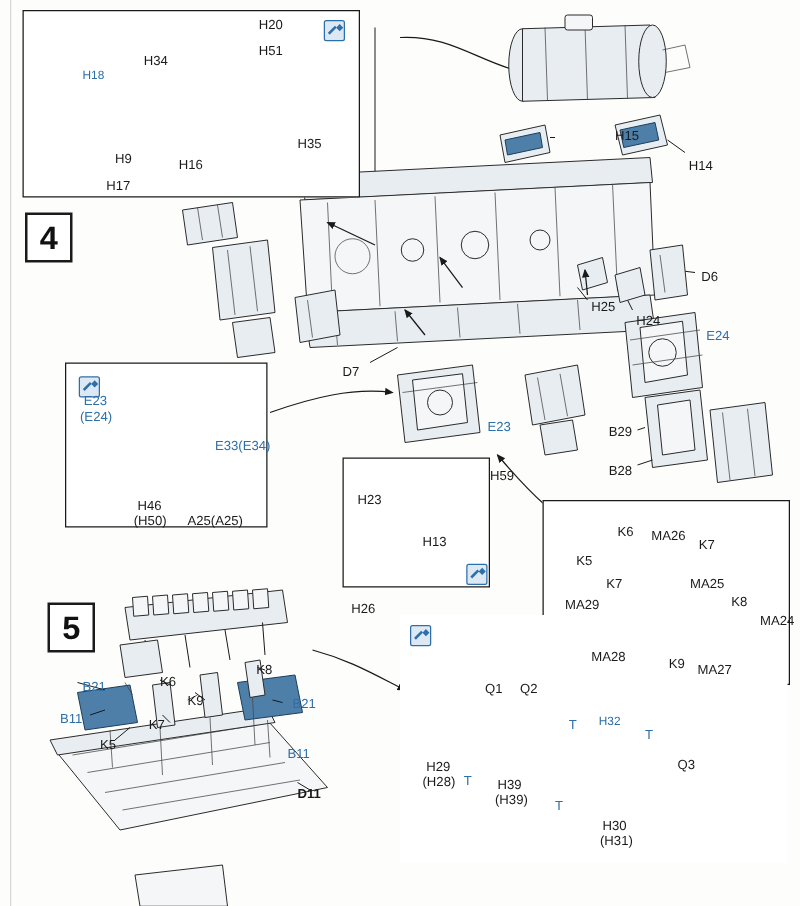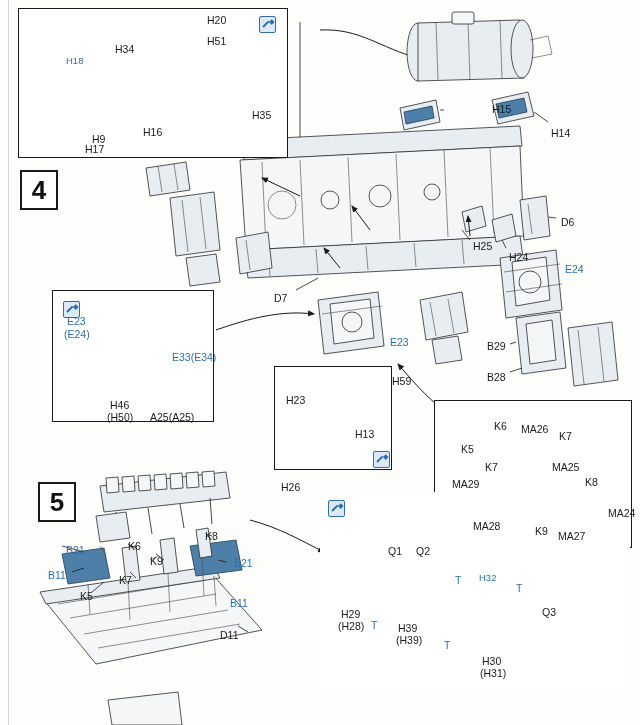--- a/index.html
+++ b/index.html
@@ -382,23 +382,23 @@
   <div class="step-num" style="left:38px; top:482px;">5</div>
 
   <div class="pen-badge" style="left:259px; top:16px;"></div>
   <div class="pen-badge" style="left:63px; top:301px;"></div>
   <div class="pen-badge" style="left:373px; top:451px;"></div>
   <div class="pen-badge" style="left:328px; top:500px;"></div>
 
   <div class="lbl" style="left:207px; top:15px;">H20</div>
   <div class="lbl" style="left:207px; top:36px;">H51</div>
   <div class="lbl" style="left:115px; top:44px;">H34</div>
-  <div class="lbl" style="left:92px; top:122px;margin-top:12px;">H9</div>
+  <div class="lbl" style="left:92px; top:122px;">H9</div>
   <div class="lbl" style="left:143px; top:127px;">H16</div>
-  <div class="lbl" style="left:252px; top:110px;">H35</div>
+  <div class="lbl" style="left:238px; top:110px;">H35</div>
   <div class="lbl" style="left:85px; top:144px;">H17</div>
   <div class="lbl blue small" style="left:66px; top:56px;">H18</div>
 
   <div class="lbl" style="left:447px; top:104px;margin-left:45px;">H15</div>
   <div class="lbl" style="left:551px; top:128px;">H14</div>
   <div class="lbl" style="left:561px; top:217px;">D6</div>
   <div class="lbl" style="left:473px; top:241px;">H25</div>
   <div class="lbl" style="left:509px; top:252px;">H24</div>
   <div class="lbl blue" style="left:565px; top:264px;">E24</div>
   <div class="lbl" style="left:274px; top:293px;">D7</div>
@@ -409,32 +409,32 @@
   <div class="lbl blue" style="left:67px; top:316px;">E23</div>
   <div class="lbl blue" style="left:64px; top:329px;">(E24)</div>
   <div class="lbl blue" style="left:160px; top:352px;margin-left:12px;">E33(E34)</div>
   <div class="lbl" style="left:110px; top:400px;">H46</div>
   <div class="lbl" style="left:107px; top:412px;">(H50)</div>
   <div class="lbl" style="left:150px; top:412px;">A25(A25)</div>
 
   <div class="lbl" style="left:352px; top:376px;margin-left:40px;">H59</div>
   <div class="lbl" style="left:286px; top:395px;">H23</div>
   <div class="lbl" style="left:281px; top:437px;margin-top:45px;">H26</div>
-  <div class="lbl" style="left:355px; top:429px;">H13</div>
+  <div class="lbl" style="left:338px; top:429px;">H13</div>
 
   <div class="lbl" style="left:494px; top:421px;">K6</div>
   <div class="lbl" style="left:521px; top:424px;">MA26</div>
   <div class="lbl" style="left:559px; top:431px;">K7</div>
   <div class="lbl" style="left:461px; top:444px;">K5</div>
   <div class="lbl" style="left:552px; top:462px;">MA25</div>
   <div class="lbl" style="left:452px; top:479px;">MA29</div>
   <div class="lbl" style="left:485px; top:462px;">K7</div>
   <div class="lbl" style="left:585px; top:477px;">K8</div>
   <div class="lbl" style="left:473px; top:521px;">MA28</div>
-  <div class="lbl" style="left:576px; top:508px;padding-left:32px;">MA24</div>
+  <div class="lbl" style="left:576px; top:492px;padding-left:32px;">MA24</div>
   <div class="lbl" style="left:535px; top:526px;">K9</div>
   <div class="lbl" style="left:558px; top:531px;">MA27</div>
 
   <div class="lbl" style="left:388px; top:546px;">Q1</div>
   <div class="lbl" style="left:416px; top:546px;">Q2</div>
   <div class="lbl blue" style="left:455px; top:575px;">T</div>
   <div class="lbl blue" style="left:516px; top:583px;">T</div>
   <div class="lbl" style="left:542px; top:607px;">Q3</div>
   <div class="lbl" style="left:341px; top:609px;">H29</div>
   <div class="lbl" style="left:338px; top:621px;">(H28)</div>
@@ -448,15 +448,15 @@
 
   <div class="lbl blue" style="left:66px; top:545px;">B21</div>
   <div class="lbl" style="left:128px; top:541px;">K6</div>
   <div class="lbl" style="left:205px; top:531px;">K8</div>
   <div class="lbl" style="left:150px; top:556px;">K9</div>
   <div class="lbl blue" style="left:234px; top:558px;">B21</div>
   <div class="lbl blue" style="left:48px; top:570px;">B11</div>
   <div class="lbl" style="left:119px; top:575px;">K7</div>
   <div class="lbl blue" style="left:230px; top:598px;">B11</div>
   <div class="lbl" style="left:80px; top:591px;">K5</div>
-  <div class="lbl" style="left:220px; top:630px;">D11</div>
+  <div class="lbl" style="left:238px; top:630px;font-weight:bold;">D11</div>
 
 </div>
 
 </body></html>

